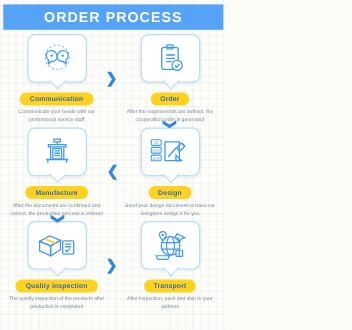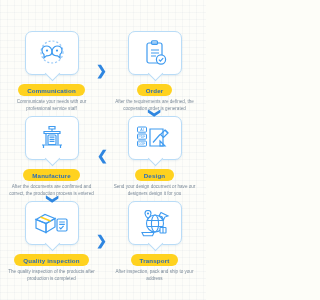--- a/index.html
+++ b/index.html
@@ -66,20 +66,23 @@
   .chev-d1{left:150px;top:76px;font-size:12px;}
   .chev-l1{left:97px;top:118px;font-size:13px;}
   .chev-d2{left:48px;top:162px;font-size:12px;}
   .chev-r2{left:96px;top:203px;font-size:13px;}
 </style>
 </head>
 <body>
 
 <div id="page">
 
+  <div class="header">
+    <div class="header-title">ORDER PROCESS</div>
+  </div>
 
   <div class="grid">
 
     <div class="cell c0">
       <div class="card">
         <span>
         <svg width="32" height="26" viewBox="0 0 32 26" fill="none" stroke="#3f9bf0" stroke-width="1.2">
           <circle cx="16" cy="12" r="11" stroke-dasharray="2 2" opacity=".55"></circle>
           <path d="M11 6c-3 0-5 2-5 4.6 0 1.6.8 3 2 3.9V18l2.4-2.1h.6c3 0 5-1.9 5-4.3S14 6 11 6z"></path>
           <circle cx="11" cy="10.6" r="1.1" fill="#3f9bf0" stroke="none"></circle>

